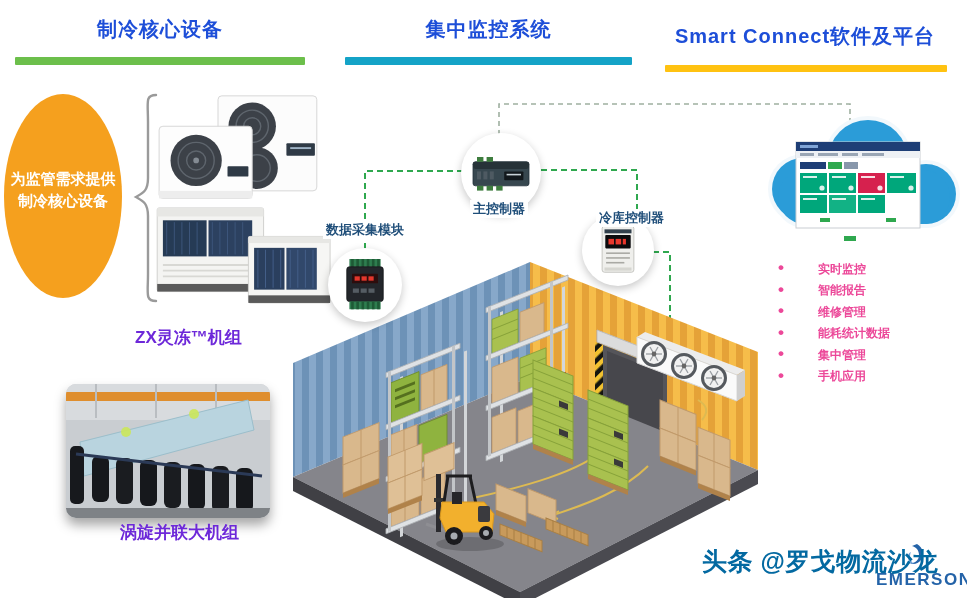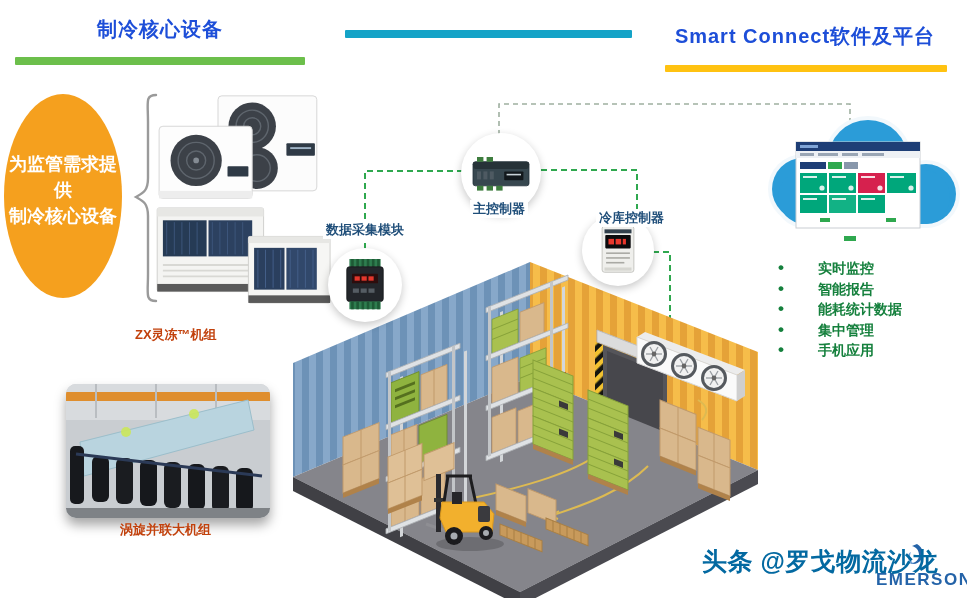--- a/index.html
+++ b/index.html
@@ -2,43 +2,44 @@
 <html><head>
 <meta charset="utf-8">
 <style>
   html,body{margin:0;padding:0;background:#fff;}
   #canvas{position:relative;width:967px;height:600px;background:#fff;overflow:hidden;
           font-family:"Liberation Sans",sans-serif;}
   .abs{position:absolute;}
   .col-title{font-size:20px;font-weight:bold;color:#1d4ed8;text-align:center;letter-spacing:1px;}
   .col-bar{height:8px;border-radius:1px;}
   .callout{background:#F5A01E;border-radius:50%;display:flex;align-items:center;justify-content:center;}
-  .callout-text{color:#fff;font-weight:bold;font-size:18px;line-height:1.45;text-align:center;transform:translateY(-6px);}
+  .callout-text{color:#fff;font-weight:bold;font-size:15px;line-height:1.45;text-align:center;transform:translateY(-6px);}
   .dev-circle{background:#fff;border-radius:50%;box-shadow:0 3px 8px rgba(0,0,0,.22);display:flex;align-items:center;justify-content:center;}
   .dev-label{font-size:13px;font-weight:600;color:#1F4E79;background:#fff;padding:0 3px;white-space:nowrap;}
-  .img-label{font-size:13px;font-weight:600;color:#c2410c;white-space:nowrap;}
+  .img-label{font-size:17px;font-weight:600;color:#6d28d9;white-space:nowrap;}
   .features{display:flex;flex-direction:column;}
-  .feature{display:flex;align-items:center;font-size:14px;font-weight:600;color:#15803d;line-height:20.5px;}
+  .feature{display:flex;align-items:center;font-size:12px;font-weight:600;color:#ec4899;line-height:20.5px;}
   .feature .dot{width:40px;text-align:left;padding-left:6px;}
   .feature .dot::before{content:"\2022";font-size:17px;}
   .photo{border-radius:10px;overflow:hidden;box-shadow:0 7px 12px rgba(0,0,0,.35);}
   .watermark{font-size:25px;font-weight:800;color:#0369a1;white-space:nowrap;letter-spacing:0.5px;z-index:30;}
   .brand-text{font-size:17px;font-weight:bold;color:#2463A8;letter-spacing:1.5px;z-index:20;}
   svg{display:block;}
 </style>
 </head>
 <body>
 
 <div id="canvas">
 
   <div class="abs" style="left:15px;top:16px;width:290px;">
     <div class="col-title">制冷核心设备</div>
     <div class="col-bar" style="background:#6CBF4B;margin-top:14px;"></div>
   </div>
   <div class="abs" style="left:345px;top:16px;width:287px;">
+    <div class="col-title">集中监控系统</div>
     <div class="col-bar" style="background:#14A3C7;margin-top:14px;"></div>
   </div>
   <div class="abs" style="left:655px;top:23px;width:300px;">
     <div class="col-title">Smart Connect软件及平台</div>
     <div class="col-bar" style="background:#FFC211;height:7px;margin:15px 8px 0 10px;"></div>
   </div>
 
   <div class="abs callout" style="left:4px;top:94px;width:118px;height:204px;">
     <div class="callout-text">
       <span>为监管需求提供</span><br>
@@ -550,20 +551,24 @@
     <div class="feature">
         <span class="dot"></span>
         <span>实时监控</span>
       </div>
     <div class="feature">
         <span class="dot"></span>
         <span>智能报告</span>
       </div>
     <div class="feature">
         <span class="dot"></span>
+        <span>维修管理</span>
+      </div>
+    <div class="feature">
+        <span class="dot"></span>
         <span>能耗统计数据</span>
       </div>
     <div class="feature">
         <span class="dot"></span>
         <span>集中管理</span>
       </div>
     <div class="feature">
         <span class="dot"></span>
         <span>手机应用</span>
       </div>

